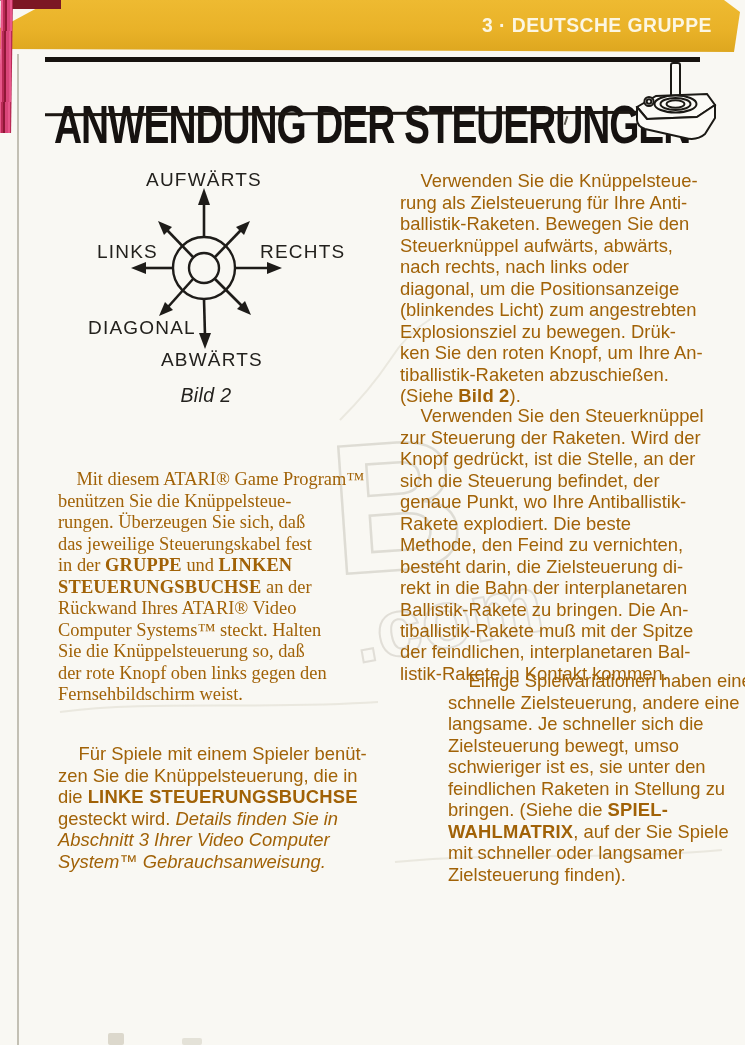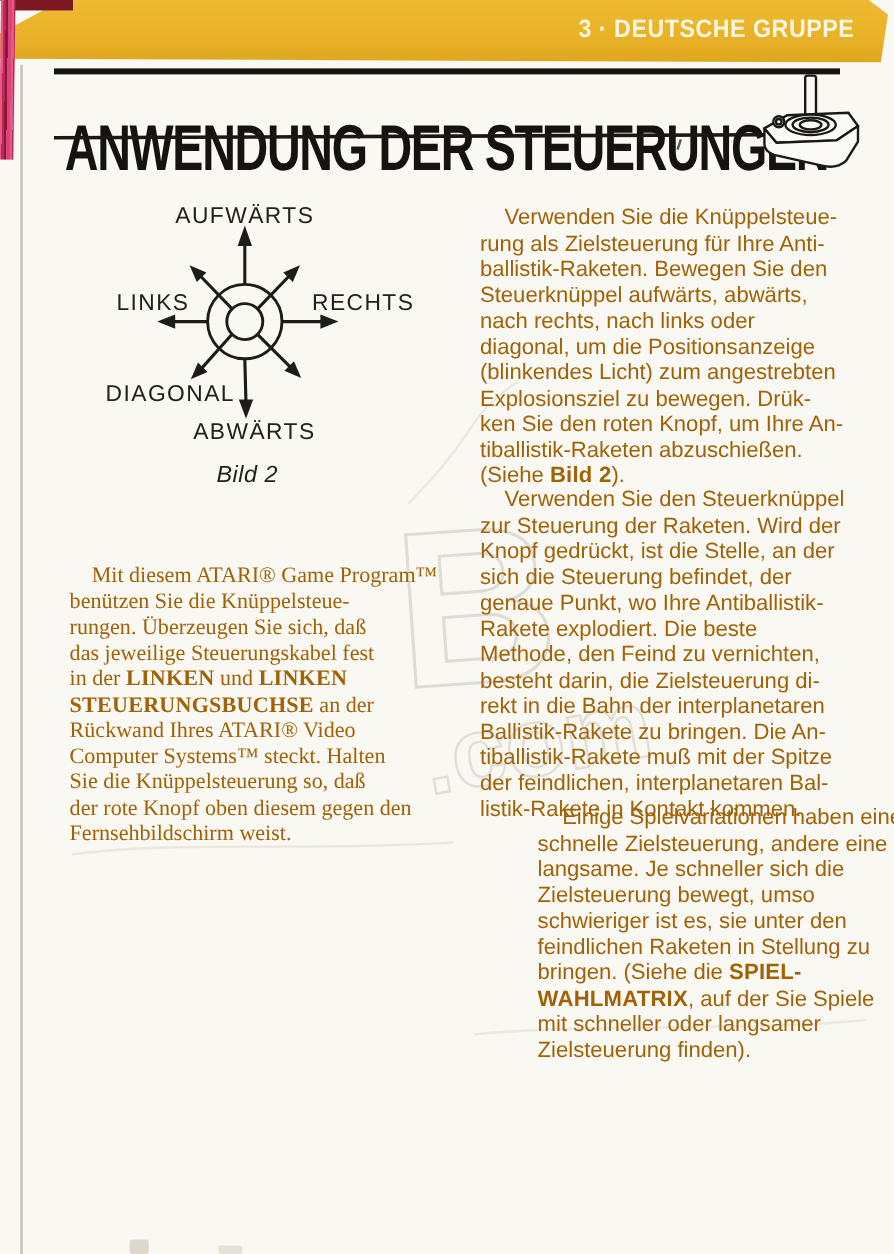--- a/index.html
+++ b/index.html
@@ -140,29 +140,37 @@
     <text x="48" y="184">DIAGONAL</text>
     <text x="172" y="216" text-anchor="middle">ABWÄRTS</text>
     <text class="cap" x="166" y="252" text-anchor="middle">Bild 2</text>
   </svg>
 
   <div class="col" style="left:58px;top:448px;font-family:Liberation Serif, serif;">
     <span>Mit diesem ATARI® Game Program™
 benützen Sie die Knüppelsteue-
 rungen. Überzeugen Sie sich, daß
 das jeweilige Steuerungskabel fest
-in der </span><b>LINKEN</b><span> und </span><b>LINKEN
+in der </span><b>GRUPPE</b><span> und </span><b>LINKEN
 STEUERUNGSBUCHSE</b><span> an der
 Rückwand Ihres ATARI® Video
 Computer Systems™ steckt. Halten
 Sie die Knüppelsteuerung so, daß
-der rote Knopf oben diesem gegen den
+der rote Knopf oben links gegen den
 Fernsehbildschirm weist.</span>
   </div>
 
+  <div class="col" style="left:58px;top:722px;">
+    <span>Für Spiele mit einem Spieler benüt-
+zen Sie die Knüppelsteuerung, die in
+die </span><b>LINKE STEUERUNGSBUCHSE</b><span>
+gesteckt wird. </span><span class="it">Details finden Sie in
+Abschnitt 3 Ihrer Video Computer
+System™ Gebrauchsanweisung.</span>
+  </div>
 
   <div class="col" style="left:400px;top:149px;">
     <span>Verwenden Sie die Knüppelsteue-
 rung als Zielsteuerung für Ihre Anti-
 ballistik-Raketen. Bewegen Sie den
 Steuerknüppel aufwärts, abwärts,
 nach rechts, nach links oder
 diagonal, um die Positionsanzeige
 (blinkendes Licht) zum angestrebten
 Explosionsziel zu bewegen. Drük-

